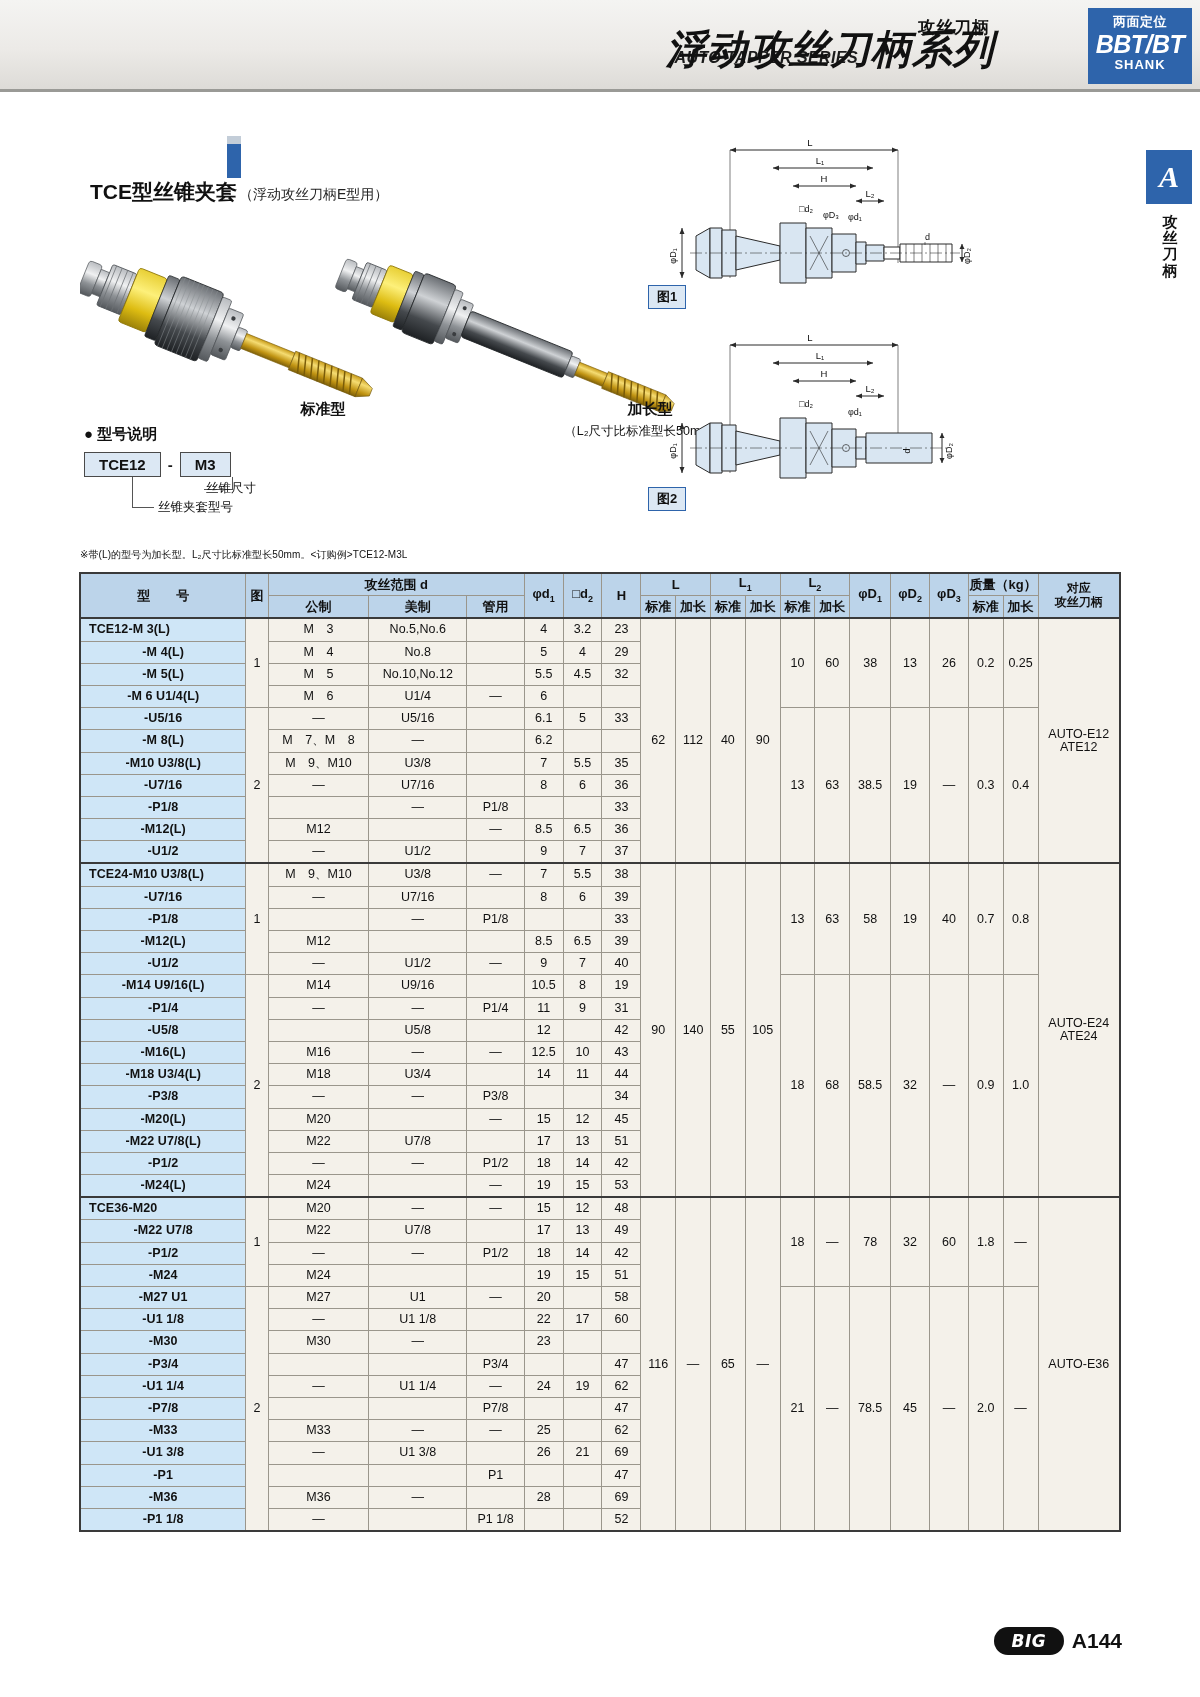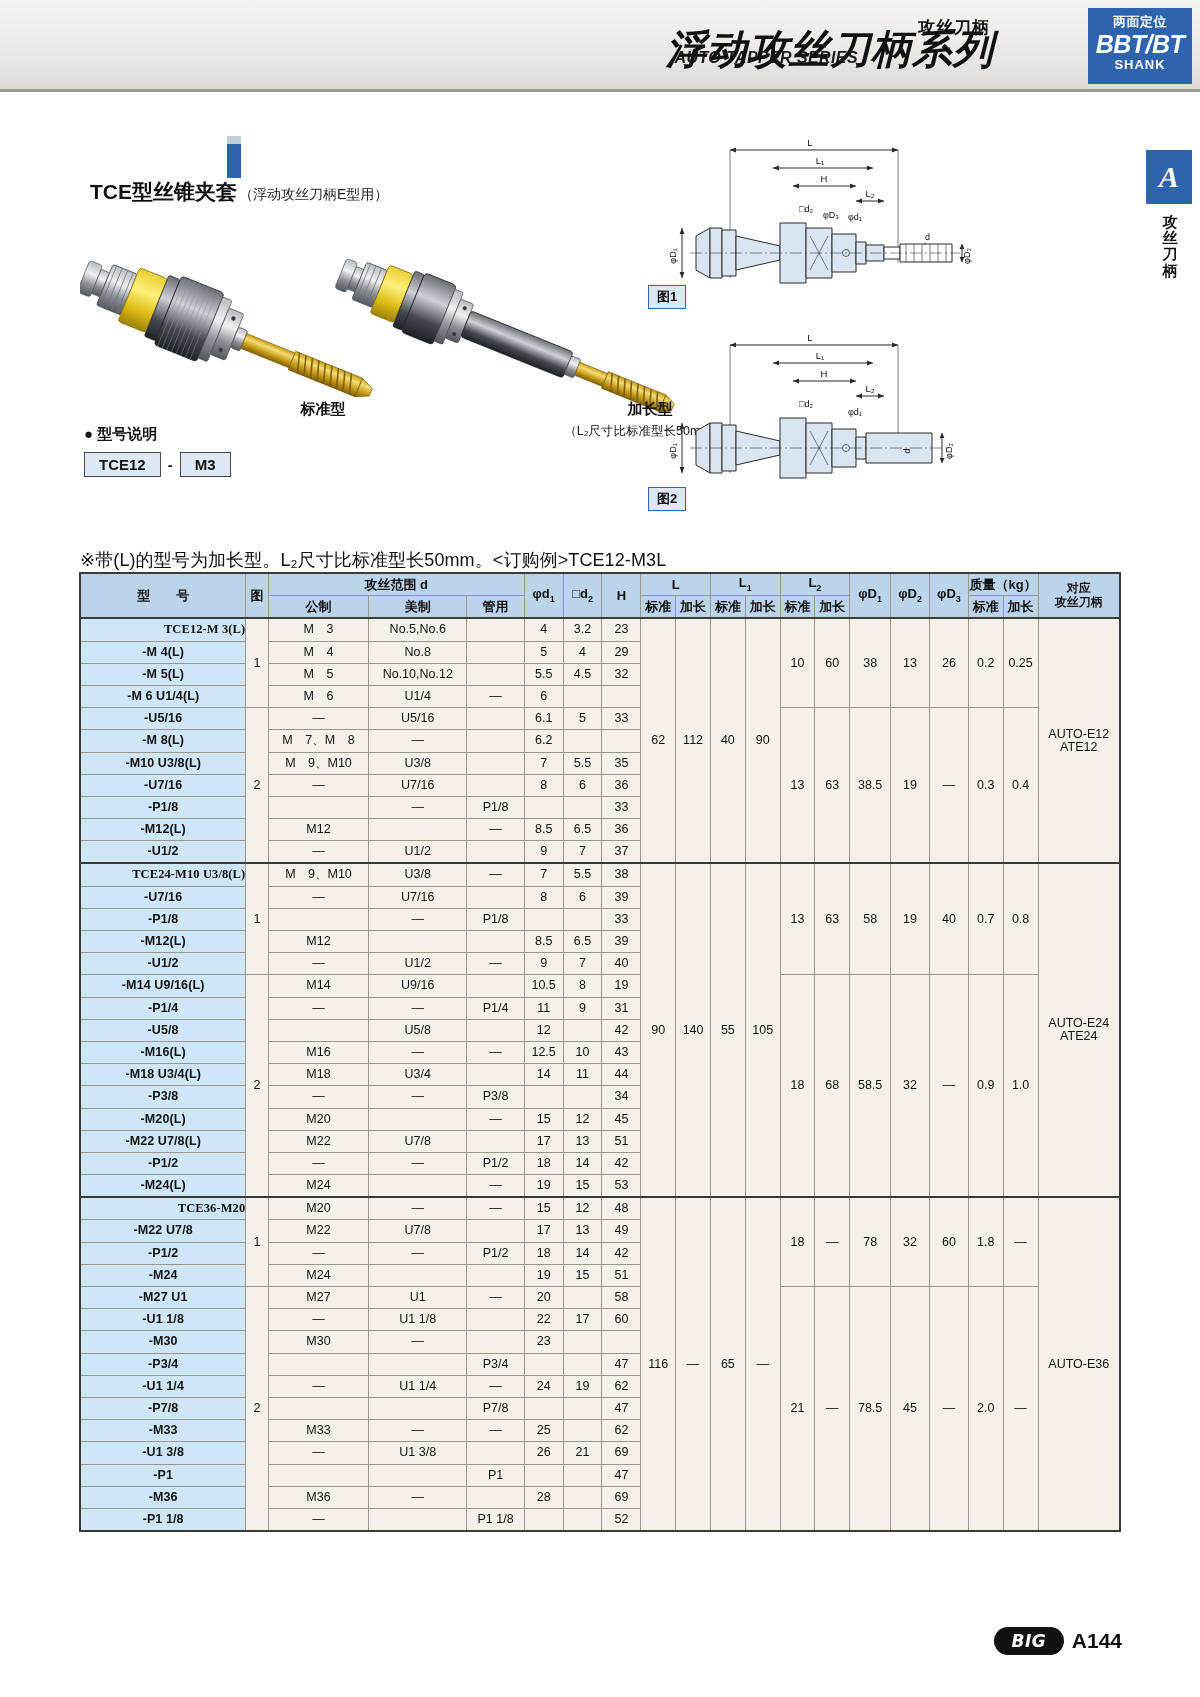--- a/index.html
+++ b/index.html
@@ -85,21 +85,21 @@
 
   
   .draw{position:absolute;}
   .fig-tag{
     border:1px solid #2e64ab;background:#dce8f4;color:#111;
     font-size:13px;font-weight:bold;padding:2px 8px;display:inline-block;
   }
 
   
   .note{
-    position:absolute;left:80px;top:548px;font-size:18px;color:#111;letter-spacing:.1px;
+    position:absolute;left:80px;top:548px;font-size:10px;color:#111;letter-spacing:.1px;
   }
 
   
   .tbl-wrap{position:absolute;left:79px;top:572px;width:1042px;}
   table.spec{
     border-collapse:collapse;width:1042px;
     background:#f4f1ea;
     table-layout:fixed;
   }
   table.spec th,table.spec td{
@@ -119,21 +119,21 @@
     color:#111;
   }
   td.model{
     background:#cfe6f7;
     text-align:right;
     padding-right:9px;
     font-weight:bold;
     font-size:13.5px;
     letter-spacing:.1px;
   }
-  td.model.first{text-align:right;padding-left:8px;padding-right:0;font-family:Liberation Serif, serif;}
+  td.model.first{text-align:left;padding-left:8px;padding-right:0;}
   tr.grp-start > td{border-top:2px solid #3a3a3a;}
   table.spec{border:2px solid #3a3a3a;}
   td.fig{background:#f4f1ea;font-size:13px;}
   .sub{font-size:9px;vertical-align:sub;}
 
   
   .footer{position:absolute;right:78px;bottom:42px;display:flex;align-items:center;}
   .big-logo{
     width:70px;height:28px;border-radius:14px;background:#111;color:#fff;
     display:flex;align-items:center;justify-content:center;
@@ -295,20 +295,28 @@
     <span class="cap-sub">（L₂尺寸比标准型长50mm。）</span>
   </div>
 </div>
 
 <div class="code-exp">
   <div class="code-exp-title">● 型号说明</div>
   <div class="code-boxes">
     <div class="cbox">TCE12</div>
     <div class="cdash">-</div>
     <div class="cbox">M3</div>
+  </div>
+  <div class="leaders">
+    <div class="vline" style="left:48px;top:0;height:30px;"></div>
+    <div class="hline" style="left:48px;top:30px;width:22px;"></div>
+    <div class="vline" style="left:148px;top:0;height:12px;"></div>
+    <div class="hline" style="left:120px;top:12px;width:29px;"></div>
+    <div class="lead-lbl" style="left:122px;top:3px;">丝锥尺寸</div>
+    <div class="lead-lbl" style="left:74px;top:22px;">丝锥夹套型号</div>
   </div>
 </div>
 
 <div class="draw" style="left:660px;top:128px;">
   <svg width="420" height="400" viewBox="0 0 420 400">
     <g stroke="#2a2a2a" fill="none" stroke-width="1" font-family="Liberation Sans, sans-serif" font-size="9.5">
 
       <g transform="translate(0,0)">
 
         <line x1="70" y1="22" x2="238" y2="22"></line>

